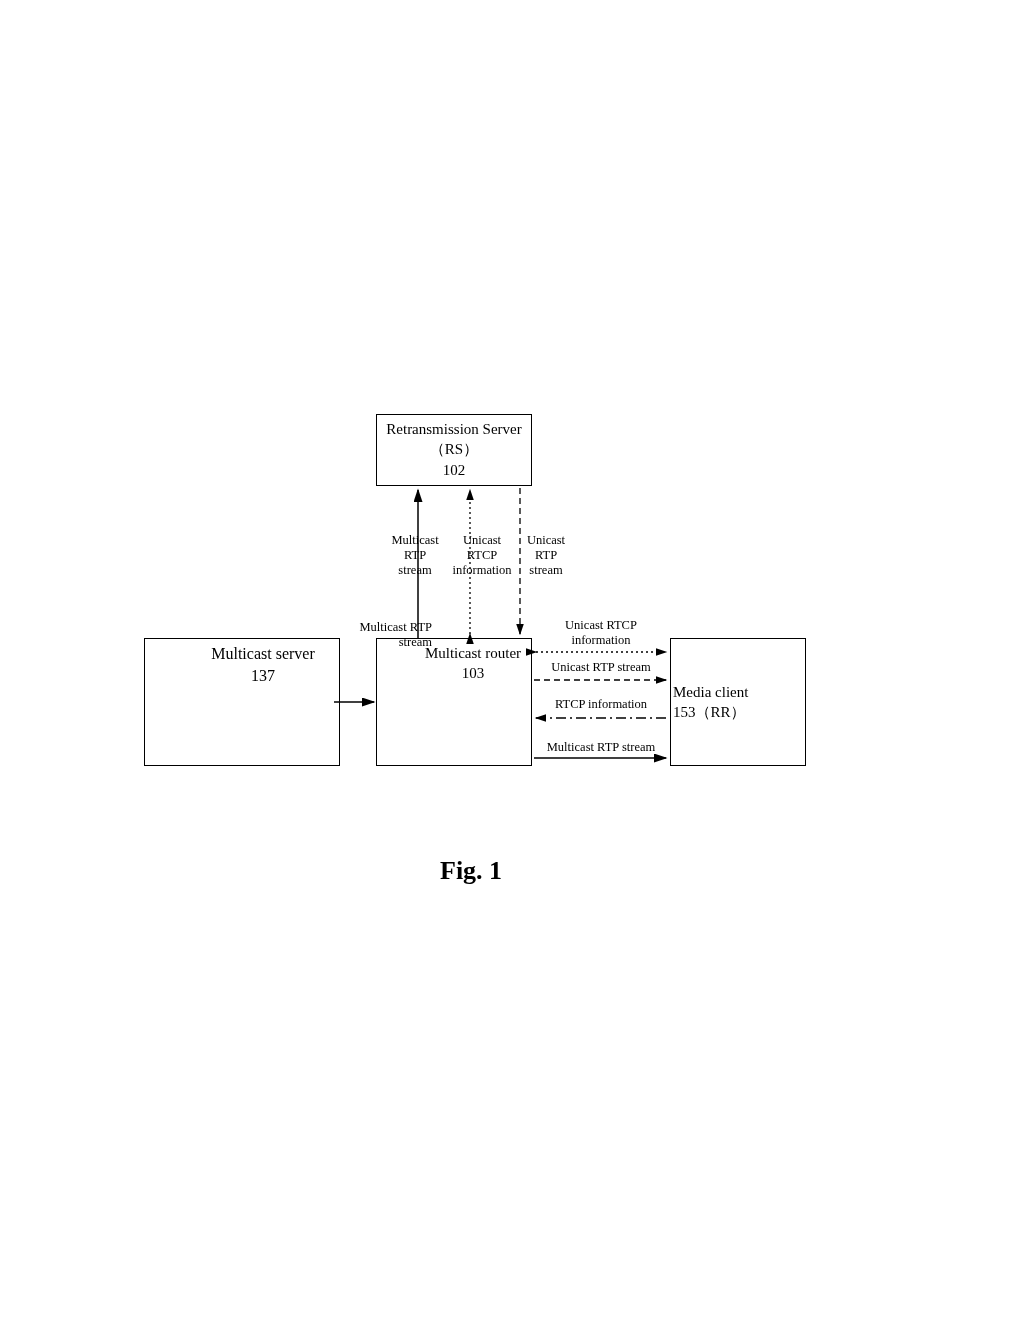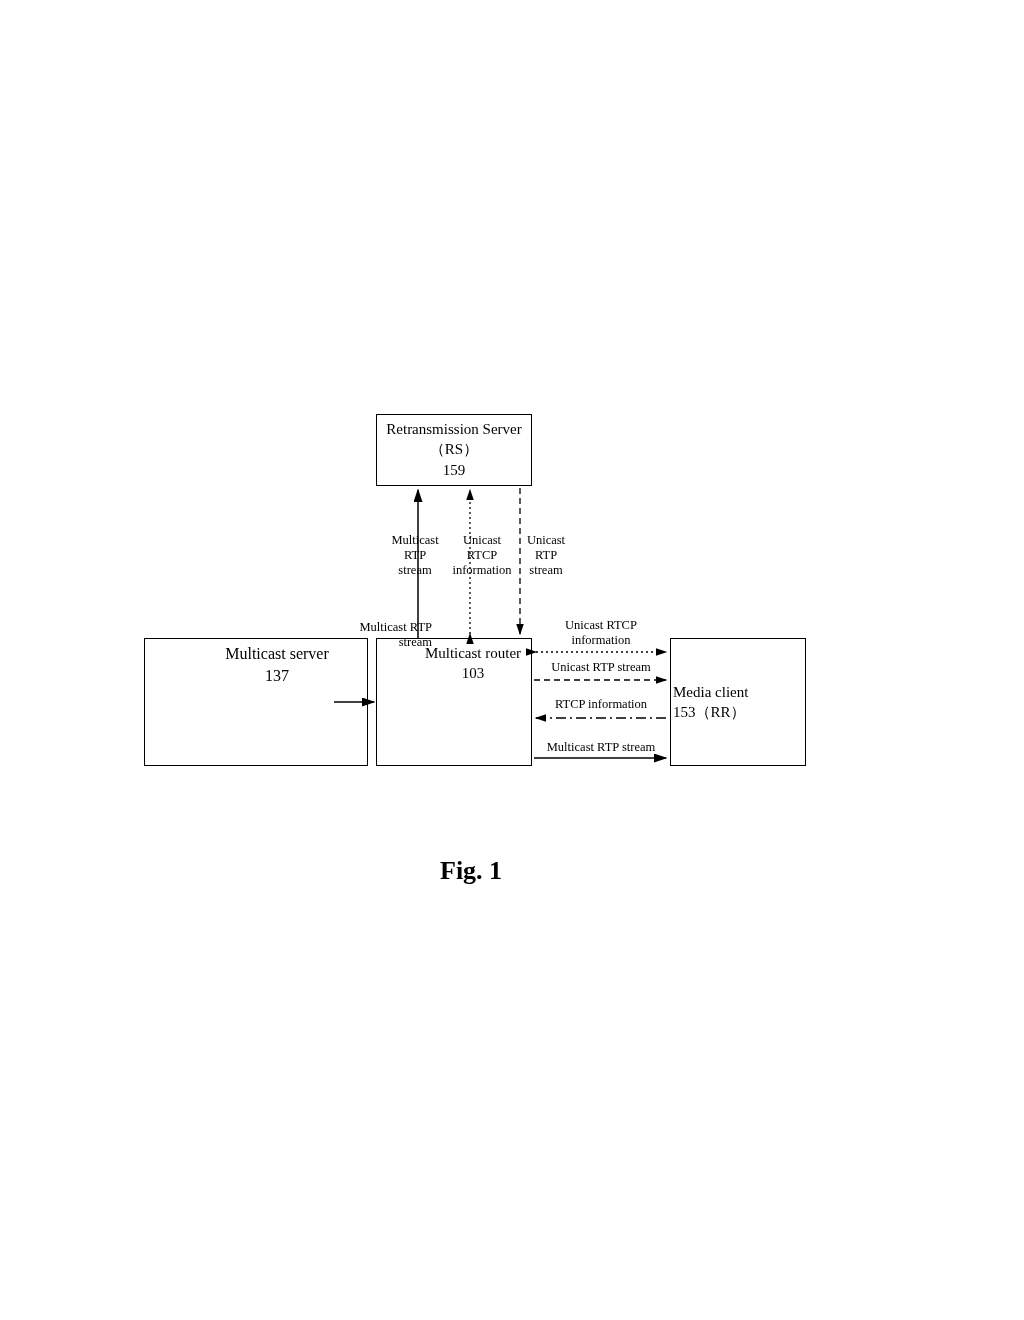--- a/index.html
+++ b/index.html
@@ -59,24 +59,24 @@
 </style>
 </head>
 <body>
 
 <div class="page">
 
 
   <div class="box" style="left:376px; top:414px; width:156px; height:72px;">
     <span>Retransmission Server</span>
     <span>（RS）</span>
-    <span>159</span>
+    <span>102</span>
   </div>
 
-  <div class="box" style="left:144px; top:638px; width:224px; height:128px; font-size:16px;padding-left:48px;">
+  <div class="box" style="left:144px; top:638px; width:196px; height:128px; font-size:16px;padding-left:48px;">
     <span>Multicast server</span>
     <span>137</span>
   </div>
 
   <div class="box" style="left:376px; top:638px; width:156px; height:128px;padding-left:44px;">
     <span>Multicast router 103</span>
   </div>
 
   <div class="box" style="left:670px; top:638px; width:136px; height:128px; align-items:flex-start; justify-content:center; padding-left:2px;">
     <span>Media client</span>

